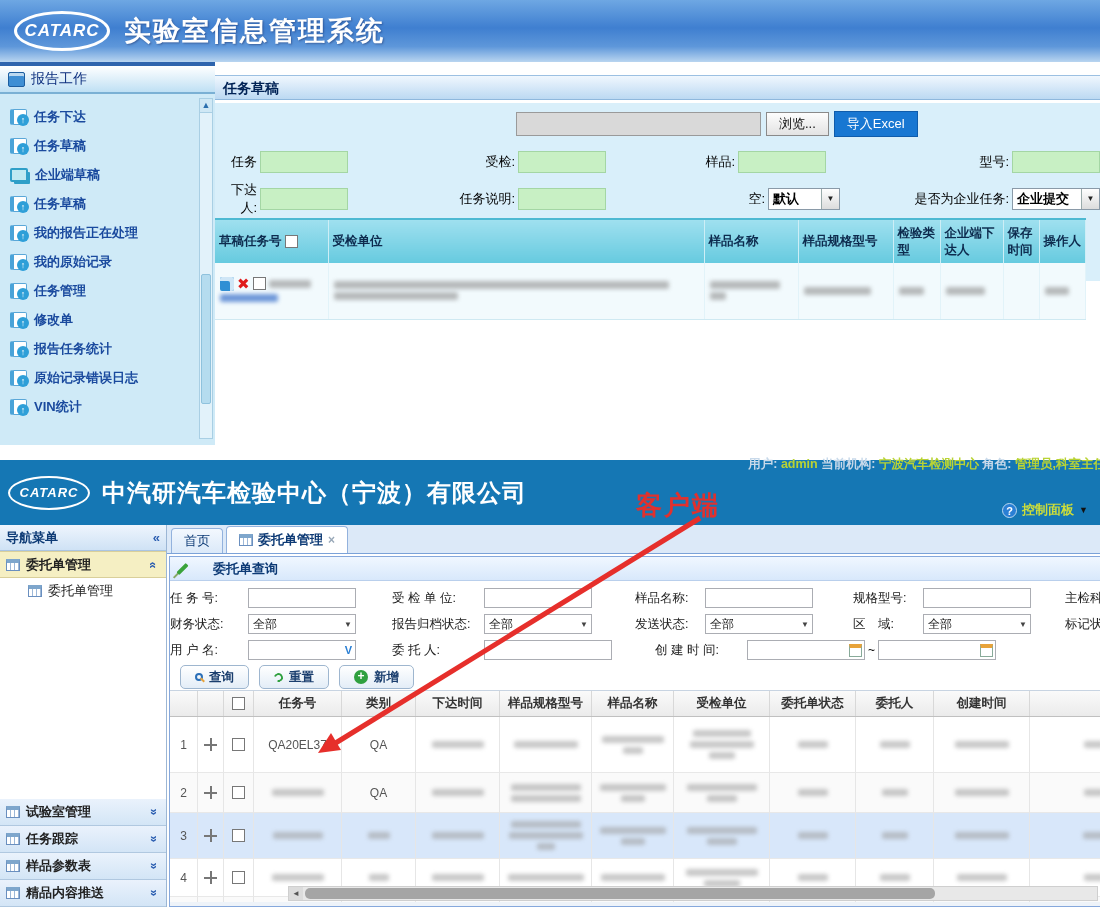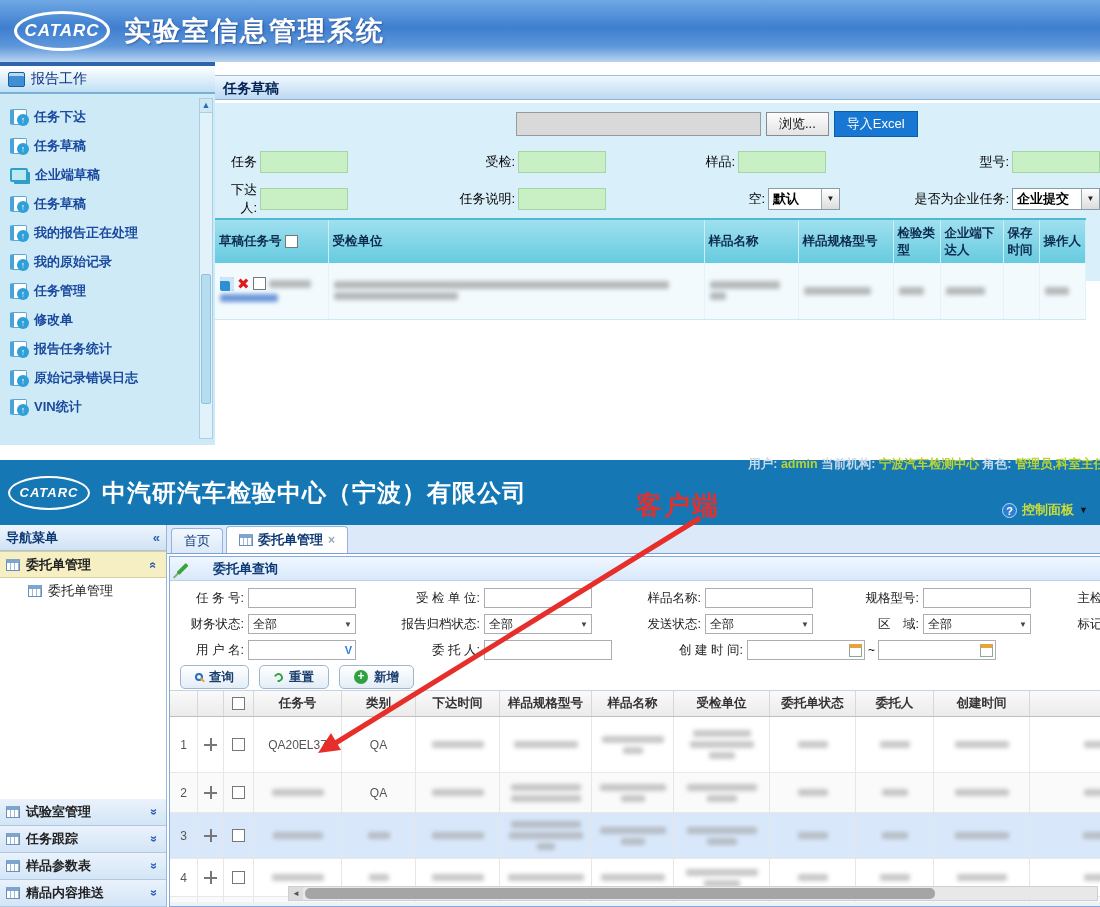--- a/index.html
+++ b/index.html
@@ -145,21 +145,21 @@
   .qpanel { position:absolute; top:31px; left:2px; right:0; bottom:0; border:1px solid #86a8dc;
     border-right:none; background:#fff; }
   .qhead { height:24px; background:linear-gradient(180deg,#f0f7ff,#d8e8fb);
     border-bottom:1px solid #b9cfec; display:flex; align-items:center; gap:24px; padding:0 6px;
     color:#0d3a75; font-weight:bold; font-size:13px; }
   .pencil { width:13px; height:4px; background:#3aa33a; transform:rotate(-45deg);
     border-radius:1px; box-shadow:-7px 0 0 -1px #8a6; }
   .q-rows { position:absolute; top:28px; left:0; right:0; }
   .qrow { height:26px; display:flex; align-items:center; }
   .qg { display:flex; align-items:center; flex:none; }
-  .qg .lb { font-size:12.5px; color:#222; text-align:right; padding-right:4px; white-space:pre; }
+  .qg .lb { font-size:12.5px; color:#222; text-align:left; padding-right:4px; white-space:pre; }
   .tinput { height:20px; border:1px solid #abadb3; background:#fff; }
   .tsel { height:20px; border:1px solid #abadb3; background:#fff; display:flex;
     align-items:center; font-size:12px; color:#222; cursor:pointer; }
   .tsel .v { flex:1; padding:0 4px; }
   .tsel .ar { font-size:8px; color:#444; padding-right:3px; }
   .tsel .ar.bluev { color:#2a7fd4; font-size:11px; font-weight:bold; }
   .dateinput { position:relative; }
   .cal-ic { position:absolute; right:2px; top:3px; width:13px; height:13px; background:#fff;
     border:1px solid #8a9; border-top:4px solid #e8a33a; }
   .btnrow { height:28px; display:flex; align-items:center; gap:10px; padding-left:10px; }

